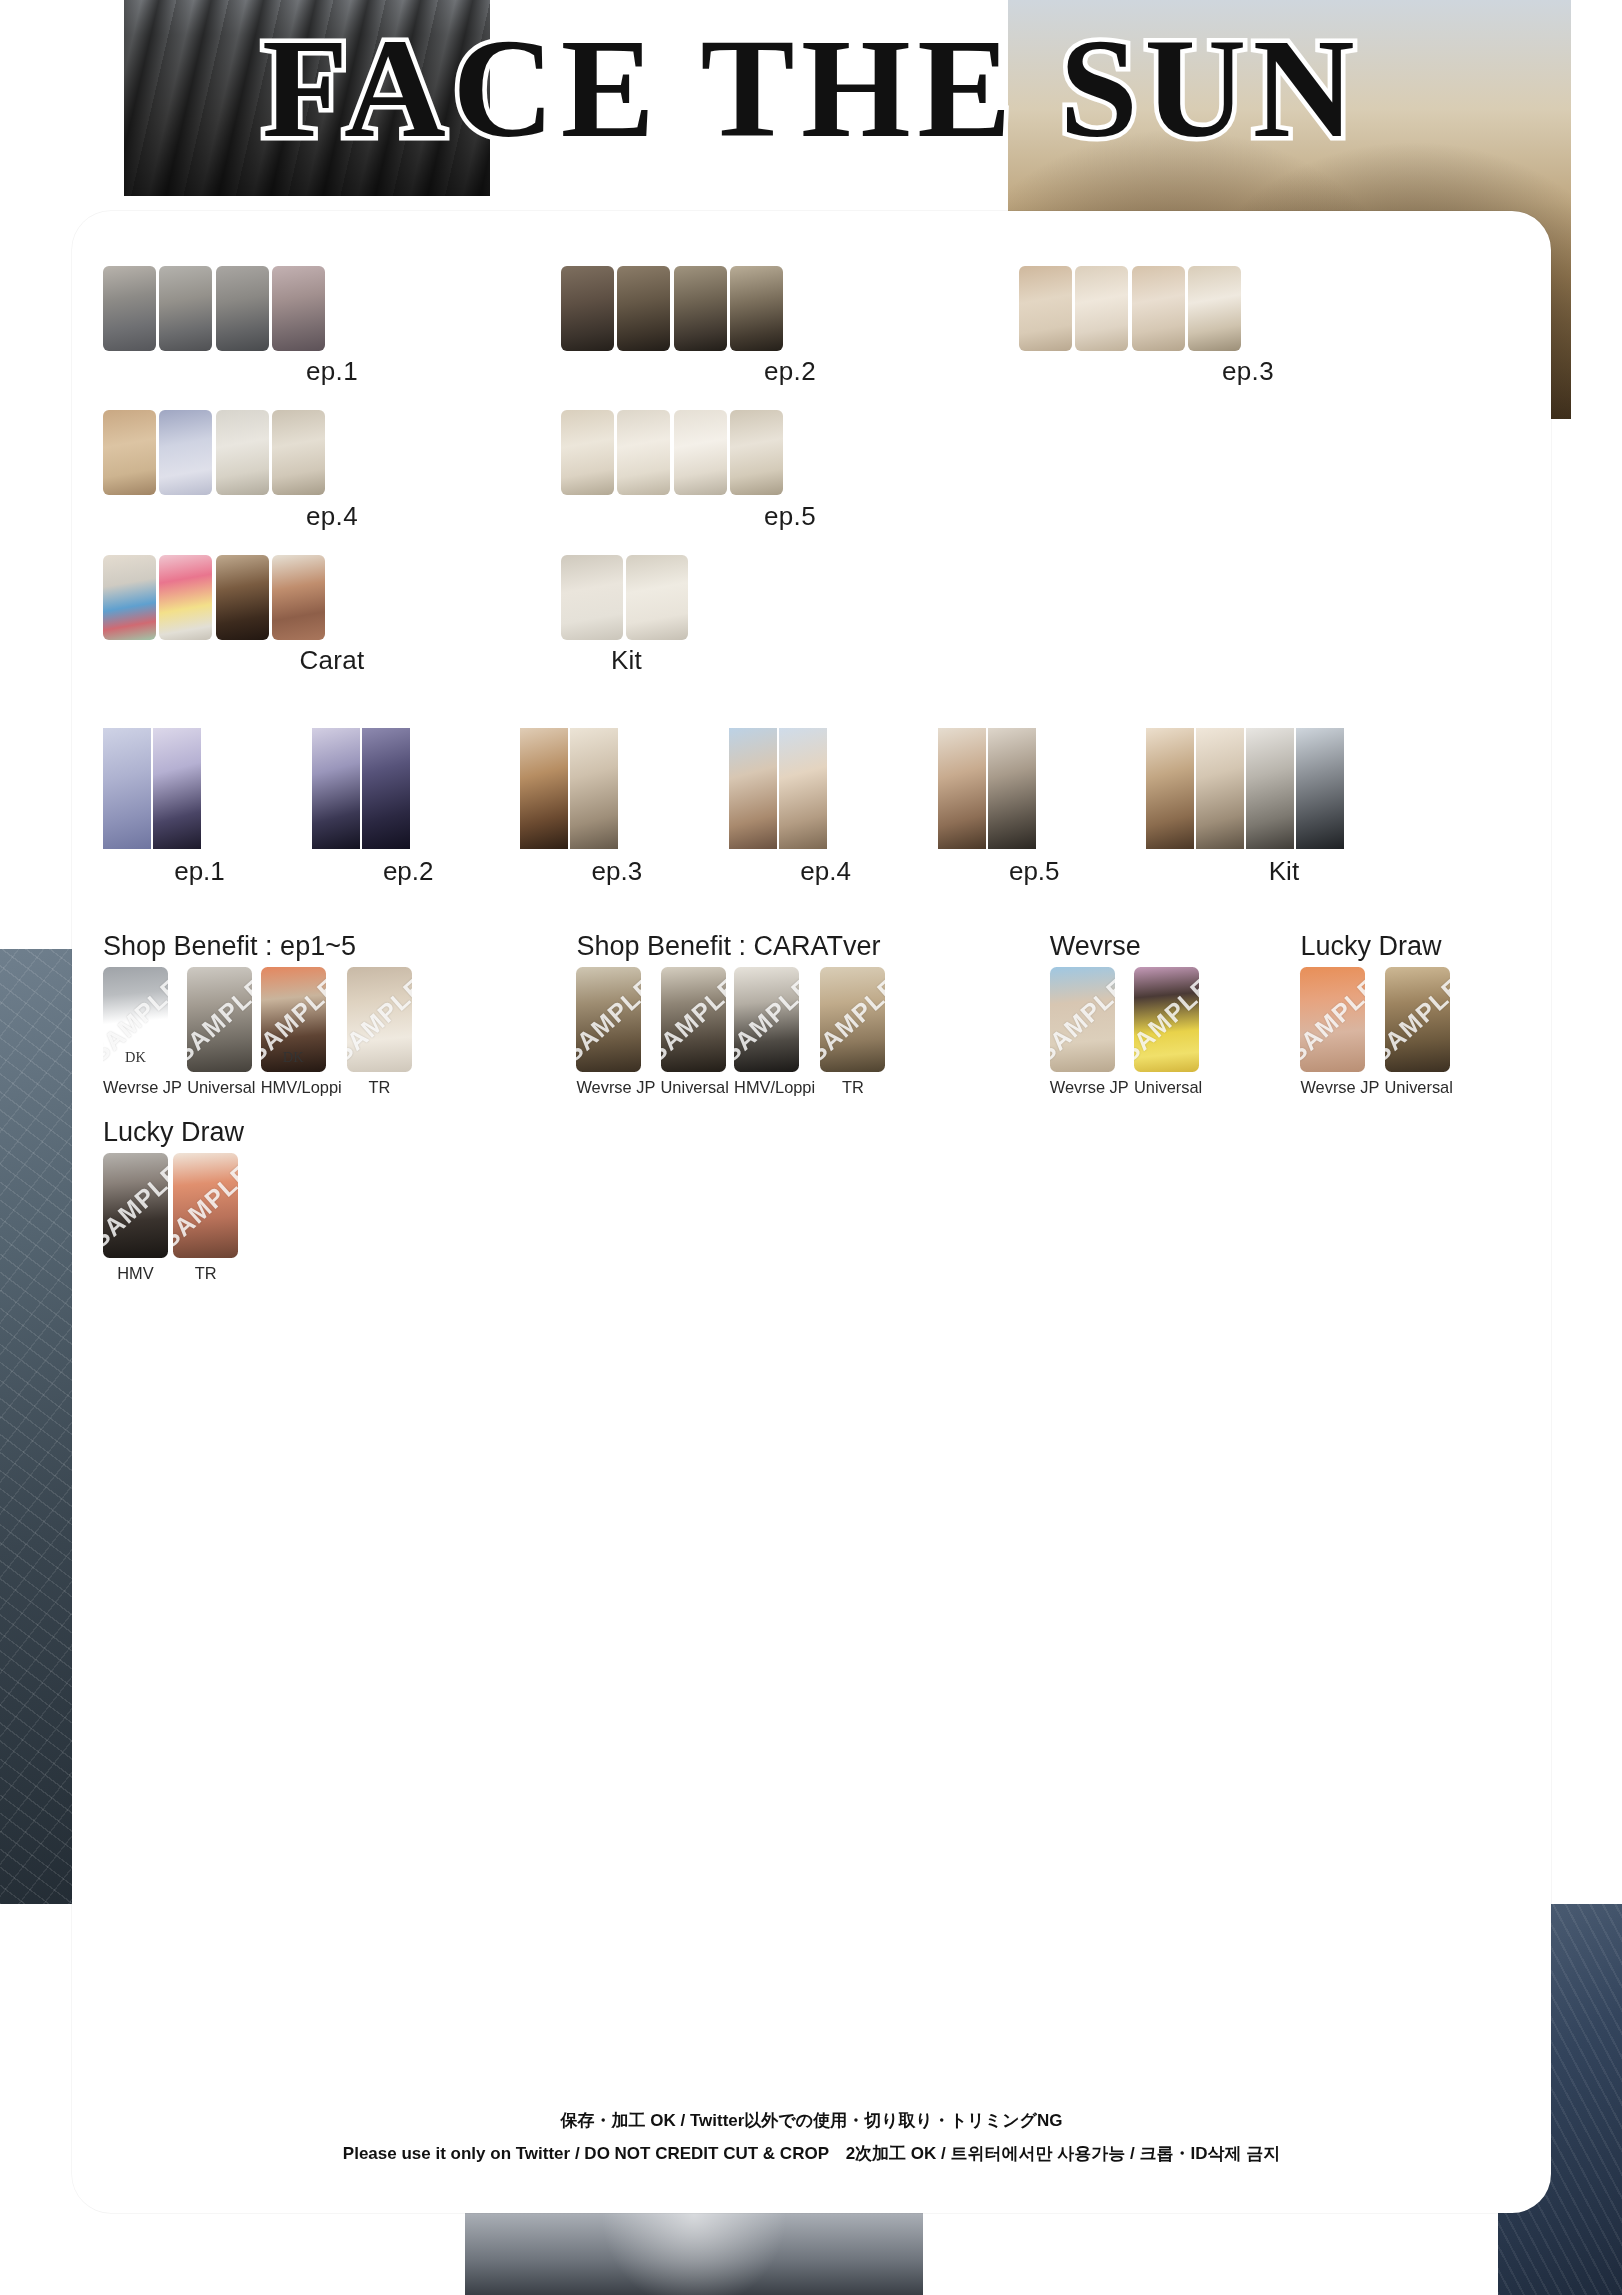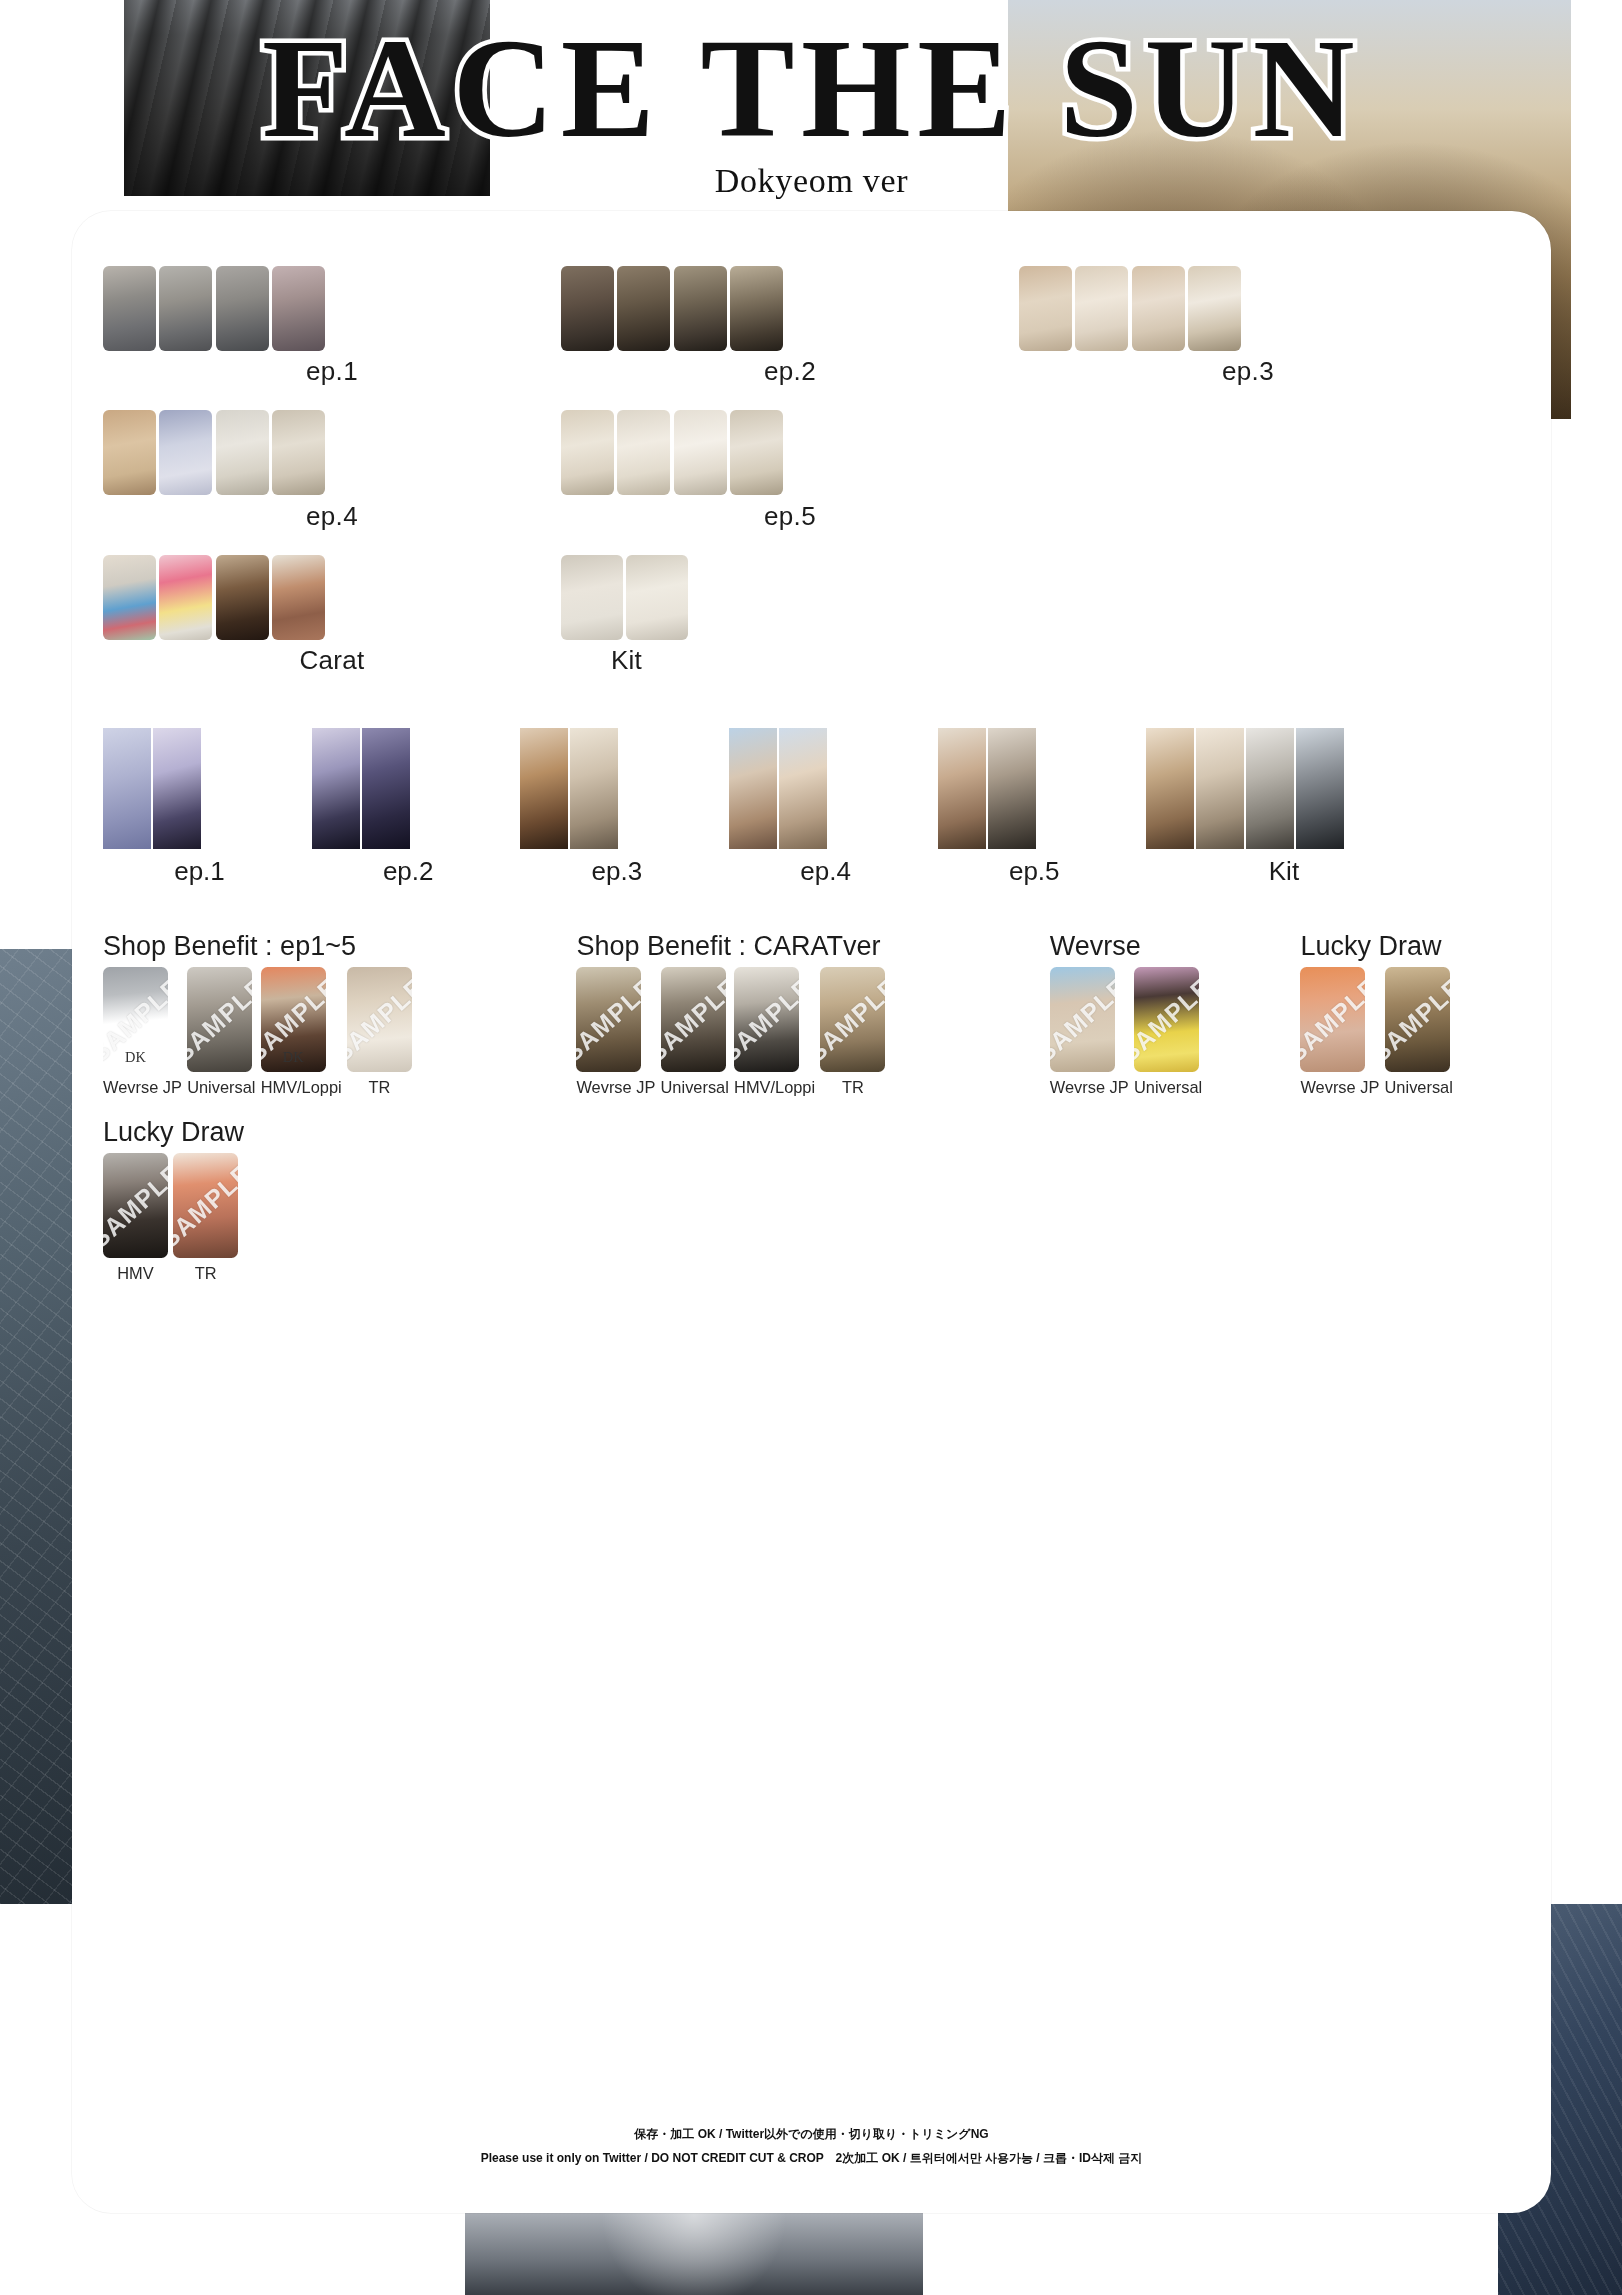--- a/index.html
+++ b/index.html
@@ -115,41 +115,40 @@
     text-shadow:0 0 2px rgba(0,0,0,.18);
   }
   .ben-caption{font-size:16.4px;color:#2a2a2a;margin-top:5.9px;font-weight:300;}
   .dk-tag{position:absolute;left:0;right:0;bottom:6.5px;text-align:center;
           font-family:"Liberation Serif",serif;font-size:14.4px;color:#333;}
 
   
   .footer{
     position:absolute;left:0;right:0;bottom:43px;text-align:center;
   }
-  .footer div{font-size:12px;color:#111;line-height:1.95;font-weight:700;}
+  .footer div{font-size:17px;color:#111;line-height:1.95;font-weight:700;}
   .footer .f3{font-weight:400;}
 </style>
 </head>
 <body>
 
 <div class="bg-layer">
   <div class="bgimg bg-stairs" style="left:124px;top:0;width:366px;height:196px;"></div>
   <div class="bgimg bg-white-band" style="left:491px;top:0;width:517px;height:196px;"></div>
   <div class="bgimg bg-desert" style="left:1008px;top:0;width:563px;height:419px;"></div>
   <div class="bgimg bg-map" style="left:0;top:949px;width:144px;height:955px;"></div>
   <div class="bgimg bg-denim" style="left:1498px;top:1904px;width:124px;height:391px;"></div>
   <div class="bgimg bg-stage" style="left:465px;top:2179px;width:458px;height:116px;"></div>
 </div>
 
 <div class="header">
   <div class="title-wrap">
     <div class="title-outer">FACE THE SUN</div>
     <div class="title-inner">FACE THE SUN</div>
   </div>
-  <div class="subtitle">Dokyeom ver</div>
 </div>
 
 <div class="panel">
 
   <div style="padding-top:31px;"></div>
 
   <div style="height:23.6px;"></div>
 
   <div class="pc-row">
 

